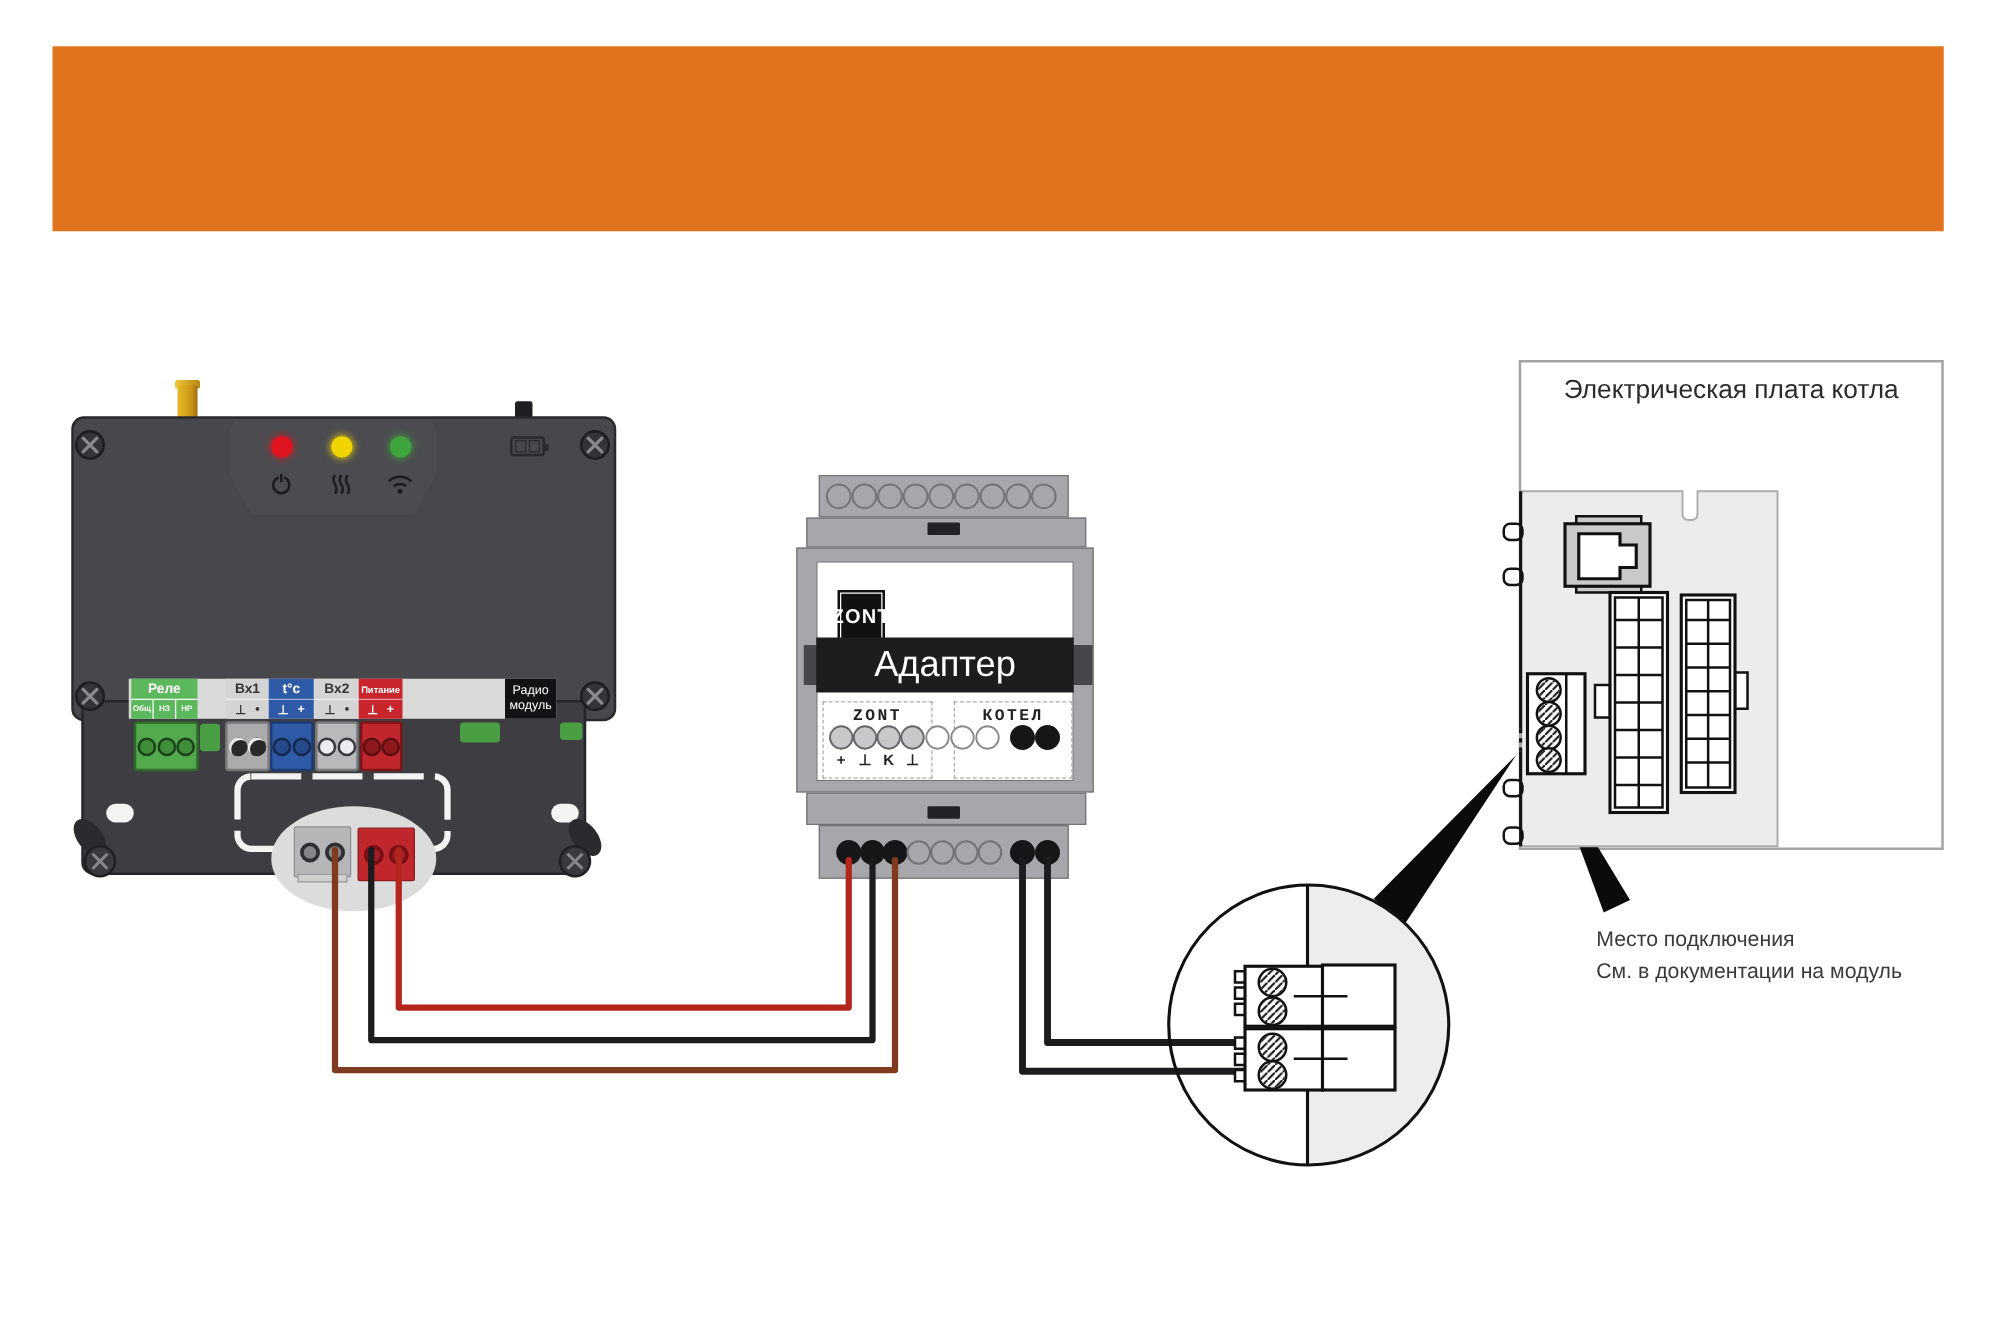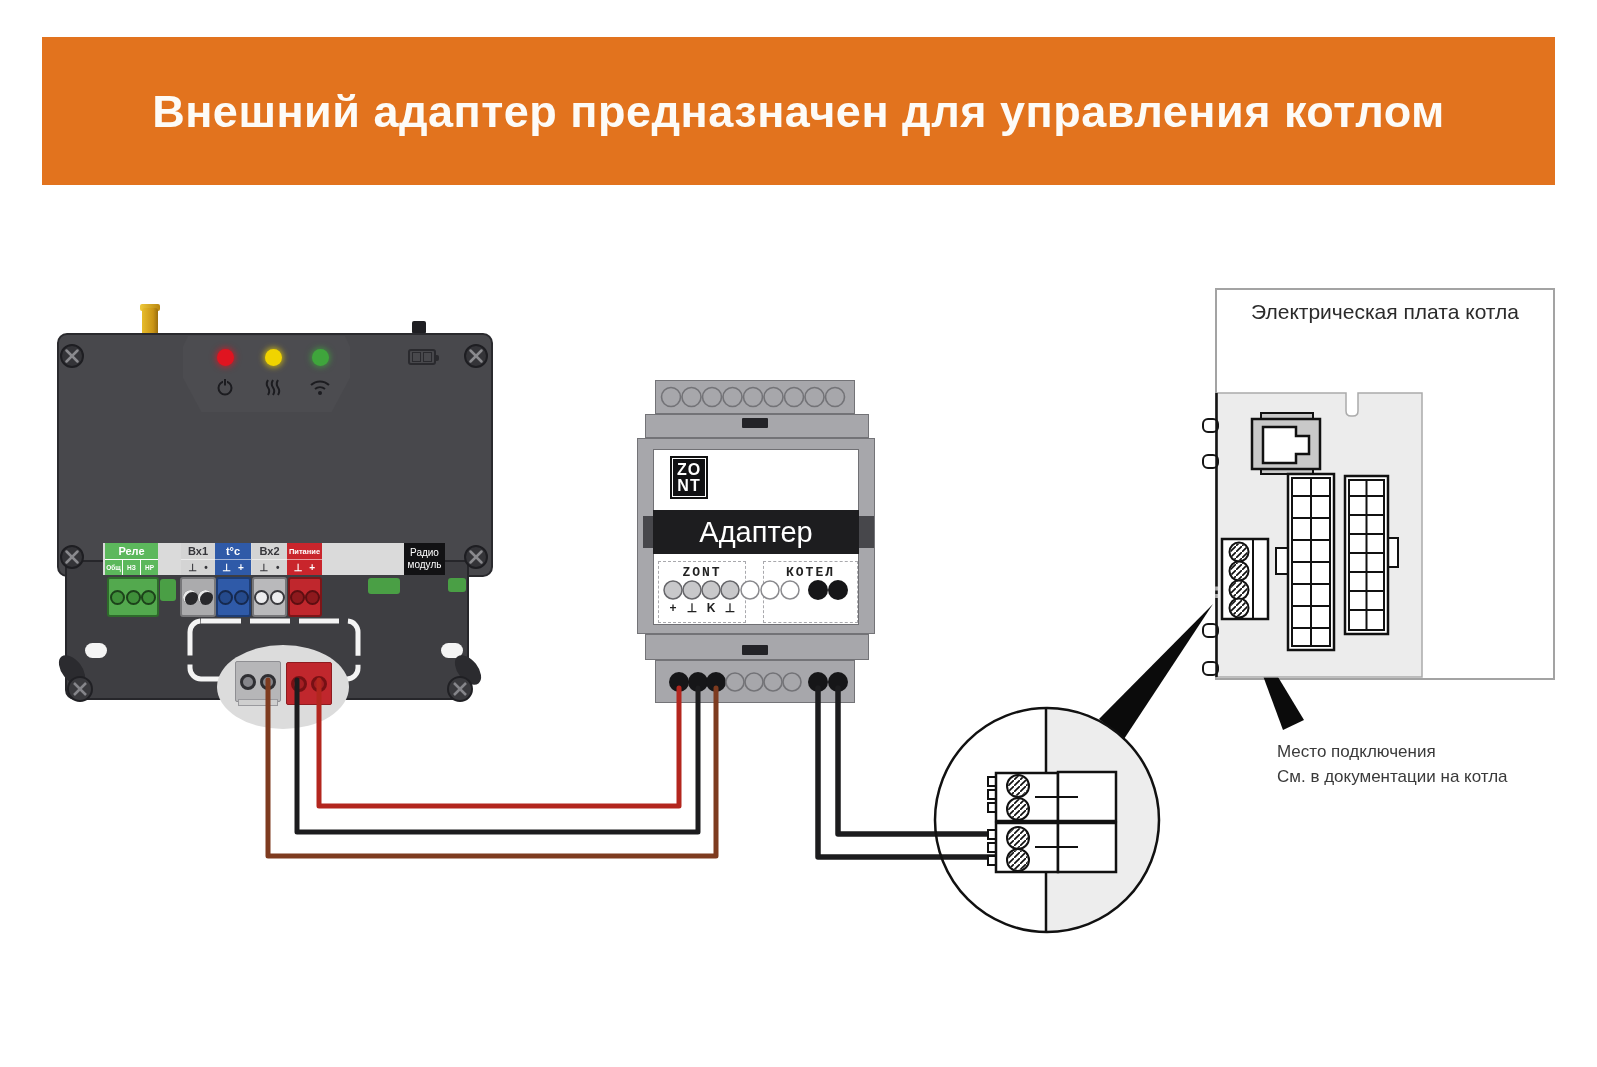--- a/index.html
+++ b/index.html
@@ -65,22 +65,22 @@
   .mag-lip{left:238px;top:699px;width:40px;height:7px;background:#CFCFCF;border:1px solid #9a9a9e;z-index:9;box-sizing:border-box;}
   .mag-red{left:286px;top:662px;width:46px;height:43px;background:#C0272D;border:1px solid #8E1B1F;
            border-radius:2px;z-index:9;display:flex;align-items:center;justify-content:space-evenly;box-sizing:border-box;}
   .mag-red .hole{width:16px;height:16px;border-radius:50%;border:3px solid #771014;background:#A51E23;box-sizing:border-box;}
 
   
   .ad{box-sizing:border-box;background:#A7A7AB;border:1.5px solid #737377;z-index:2;}
   .ad-slot{background:#232327;border-radius:1px;z-index:3;}
   .ad-panel{left:653px;top:449px;width:206px;height:176px;background:#FFFFFF;border:1px solid #707074;
             box-sizing:border-box;z-index:3;}
-  .zont-logo{left:670px;top:456px;width:38px;height:43px;background:#111113;color:#fff;z-index:4;
-             display:flex;flex-direction:column;align-items:center;justify-content:center;
+  .zont-logo{left:670px;top:472px;width:38px;height:43px;background:#111113;color:#fff;z-index:4;
+             display:flex;align-items:center;justify-content:center;
              font-weight:700;font-size:16px;line-height:16px;letter-spacing:1px;
              box-shadow:inset 0 0 0 2px #111,inset 0 0 0 3px #fff;}
   .ad-tab{background:#47474B;z-index:3;}
   .ad-band{left:653px;top:510px;width:206px;height:44px;background:#1D1D1F;z-index:4;
            display:flex;align-items:center;justify-content:center;color:#fff;font-size:29px;}
   .dash-box{position:absolute;border:1px dashed #A9A9AD;box-sizing:border-box;z-index:4;}
   .grp-label{position:absolute;z-index:5;font-size:13px;font-weight:700;color:#222;letter-spacing:2px;text-align:center;}
   .pin-label{position:absolute;z-index:6;width:16px;text-align:center;font-size:12px;font-weight:700;color:#222;}
 
   
@@ -91,21 +91,20 @@
   .callout-text{left:1257px;top:739px;z-index:3;font-size:17px;color:#3A3A3A;line-height:25px;margin-left:20px;}
 
   svg.layer{position:absolute;left:0;top:0;pointer-events:none;}
   #mid{z-index:5;}
   #overlay{z-index:30;}
 </style>
 </head>
 <body>
 
 <div class="abs banner">
-  <div>Внешний адаптер предназначен для управления котлом</div>
 </div>
 
 <div class="abs antenna-cap"></div>
 <div class="abs antenna"></div>
 <div class="abs top-bump"></div>
 <div class="abs dev-upper"></div>
 <div class="abs dev-lower"></div>
 
 <div class="abs top-panel">
   <div class="led-col" style="left:27px;">
@@ -328,21 +327,21 @@
 <div class="pin-label" style="left:703px;top:601px;">K</div>
 <div class="pin-label" style="left:722px;top:601px;">⊥</div>
 <div class="abs ad" style="left:645px;top:634px;width:224px;height:26px;"></div>
 <div class="abs ad-slot" style="left:742px;top:645px;width:26px;height:10px;"></div>
 <div class="abs ad" style="left:655px;top:660px;width:200px;height:43px;"></div>
 
 <div class="abs board-panel"></div>
 <div class="abs board-title">Электрическая плата котла</div>
 <div class="abs callout-text">
   <div>Место подключения</div>
-  <div>См. в документации на котла</div>
+  <div>См. в документации на модуль</div>
 </div>
 
 <svg id="overlay" class="layer" width="1597" height="1067" viewBox="0 0 1597 1067">
   <defs>
     <pattern id="hatch" patternUnits="userSpaceOnUse" width="6" height="6">
       <path d="M0,6 L6,0" stroke="#111" stroke-width="1.7"></path>
     </pattern>
   </defs>
 
   <polygon points="1213,604 1099,719 1124,739" fill="#0B0B0B"></polygon>

